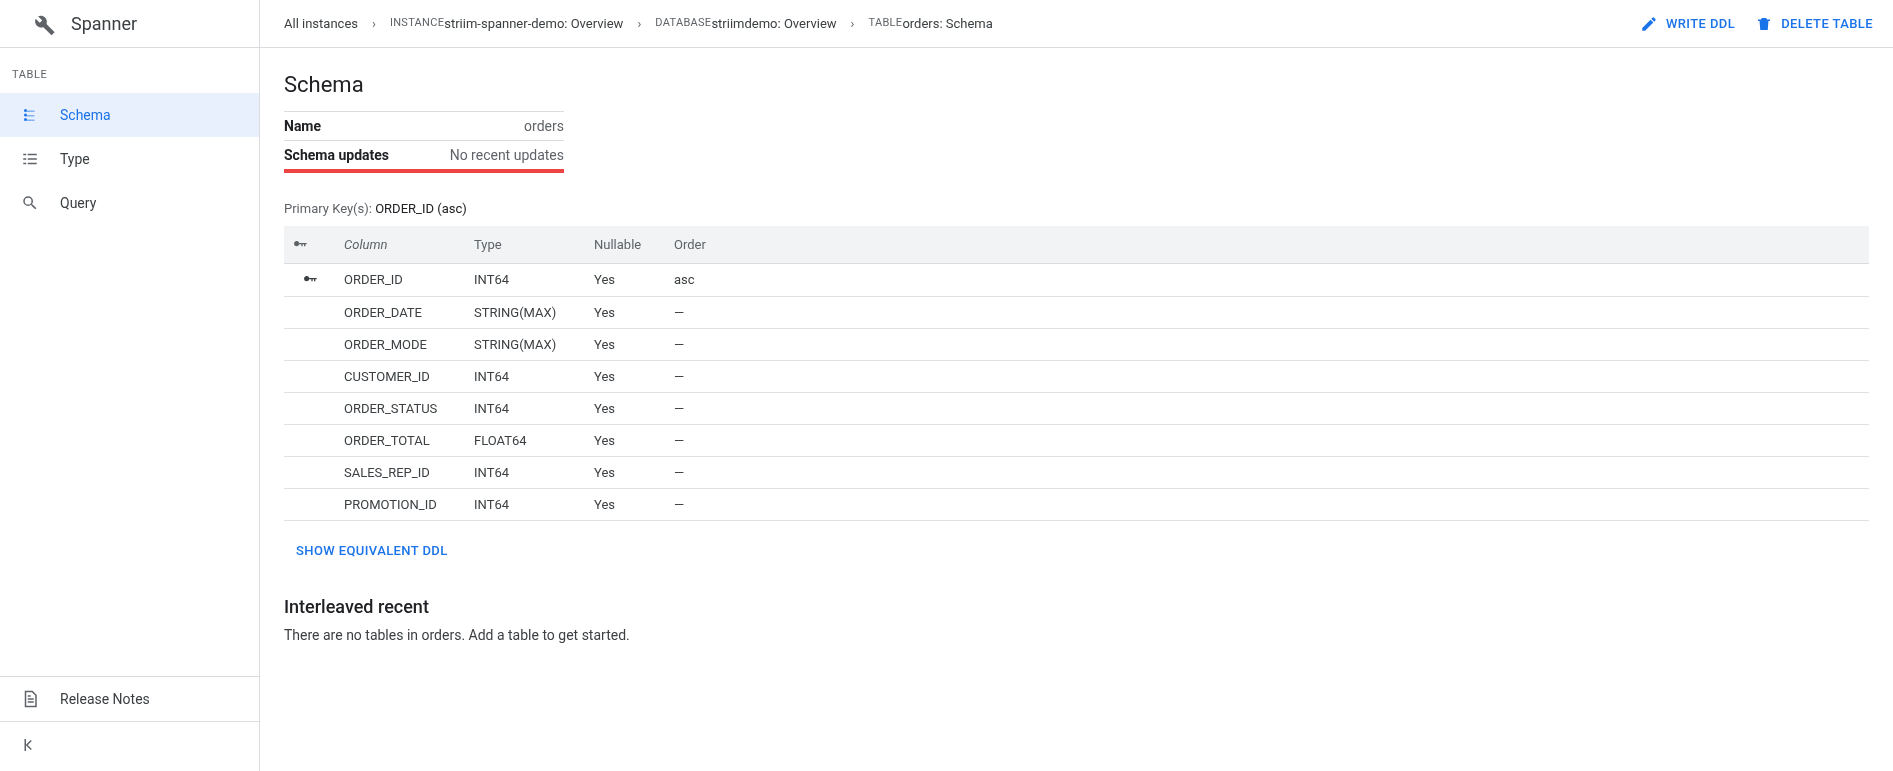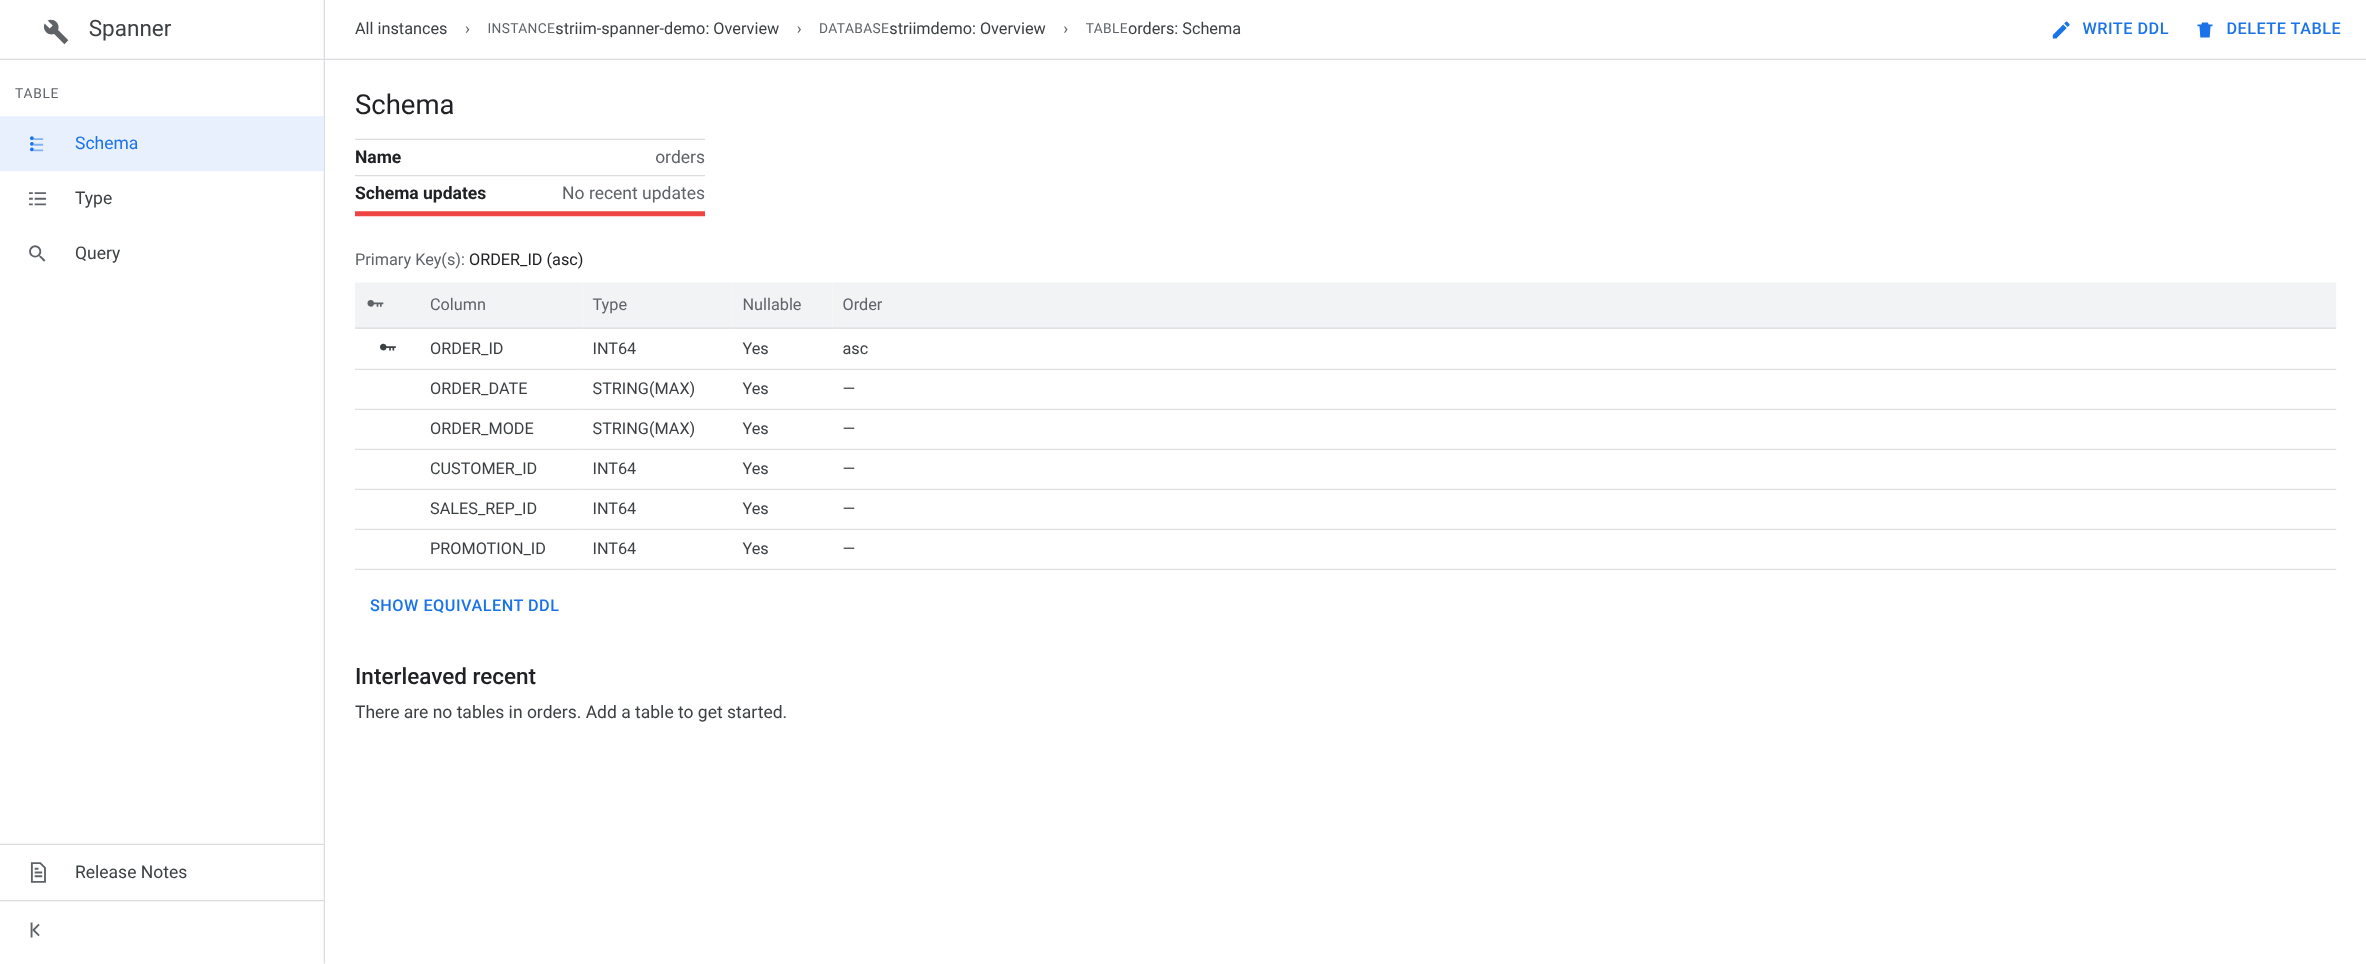--- a/index.html
+++ b/index.html
@@ -164,21 +164,21 @@
     text-transform: uppercase;
     letter-spacing: 0.4px;
     cursor:pointer;
     display:inline-block;
     padding-left:12px;
   }
 
   .h2 { font-size:18px; font-weight:500; margin-top:38px; margin-bottom:10px; color:#202124;}
   .sub { font-size:14px; color:#3c4043; }
 
-  .col-column { width: 130px; }
+  .col-column { width: 130px; font-style: italic; }
   .col-type { width: 120px; }
   .col-nullable { width: 80px; }
   .col-order { min-width: 60px; }
 </style>
 </head>
 <body>
 
 <div class="topbar">
   <div class="brand">
     <span class="brand-icon">
@@ -332,20 +332,34 @@
         </tr>
         <tr>
           <td class="keycell"></td>
           <td>CUSTOMER_ID</td>
           <td>INT64</td>
           <td>Yes</td>
           <td>—</td>
         </tr>
         <tr>
           <td class="keycell"></td>
+          <td>ORDER_STATUS</td>
+          <td>INT64</td>
+          <td>Yes</td>
+          <td>—</td>
+        </tr>
+        <tr>
+          <td class="keycell"></td>
+          <td>ORDER_TOTAL</td>
+          <td>FLOAT64</td>
+          <td>Yes</td>
+          <td>—</td>
+        </tr>
+        <tr>
+          <td class="keycell"></td>
           <td>SALES_REP_ID</td>
           <td>INT64</td>
           <td>Yes</td>
           <td>—</td>
         </tr>
         <tr>
           <td class="keycell"></td>
           <td>PROMOTION_ID</td>
           <td>INT64</td>
           <td>Yes</td>

